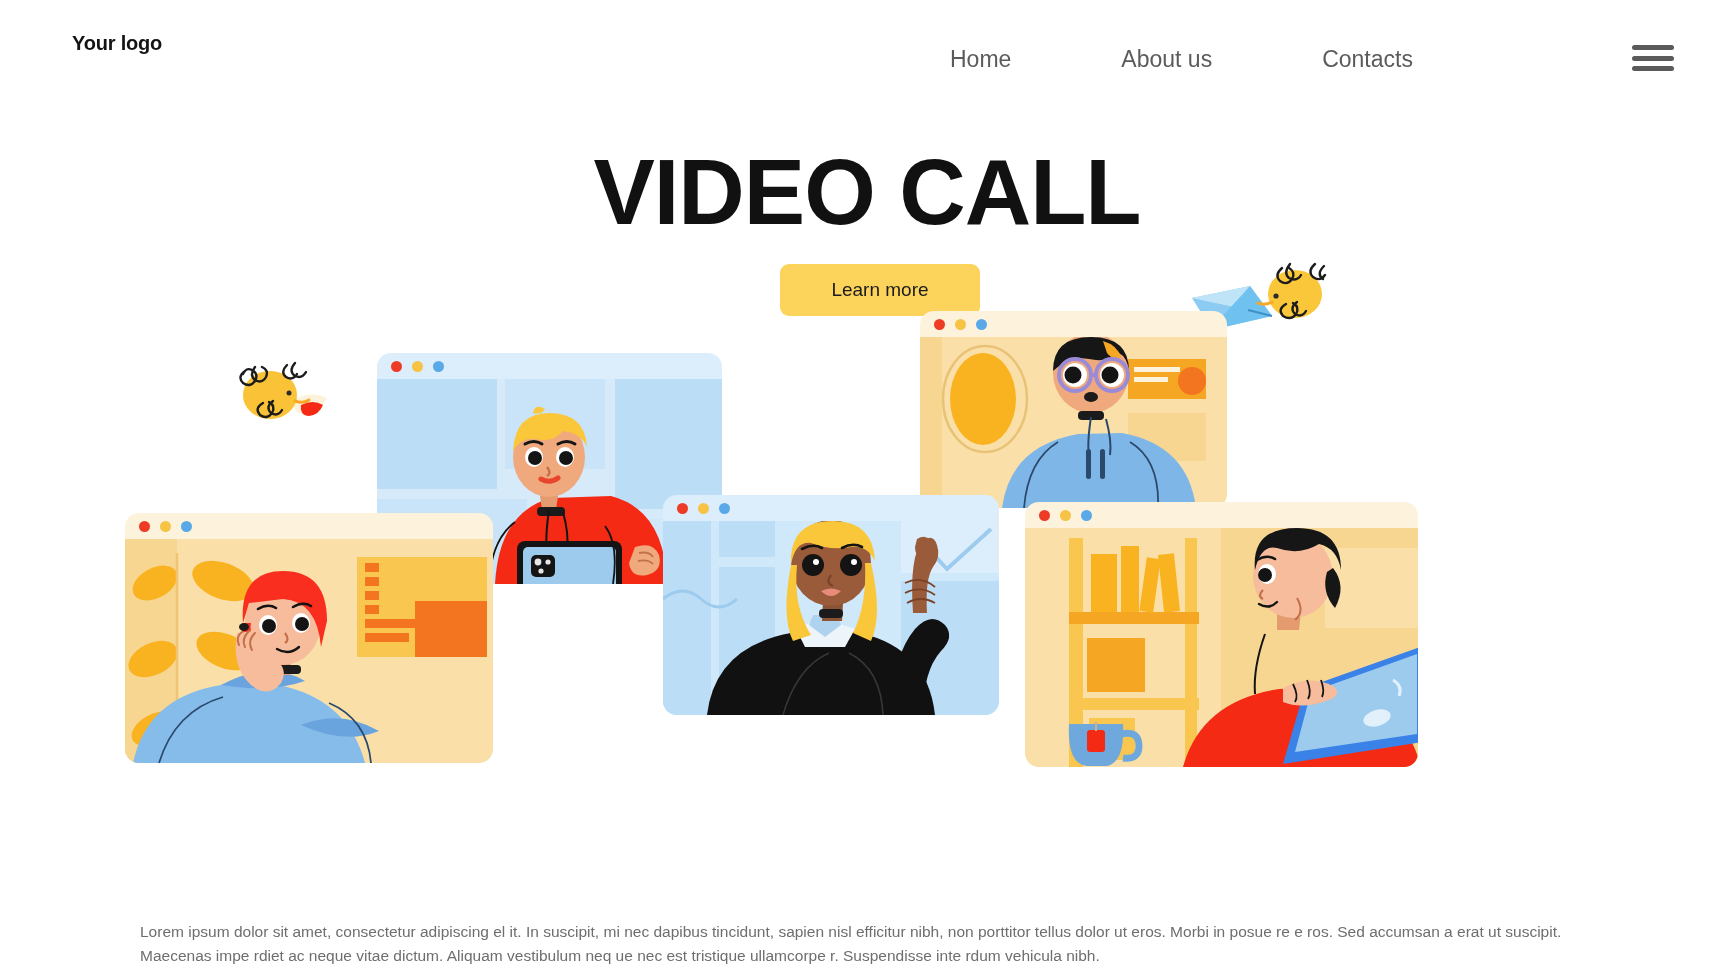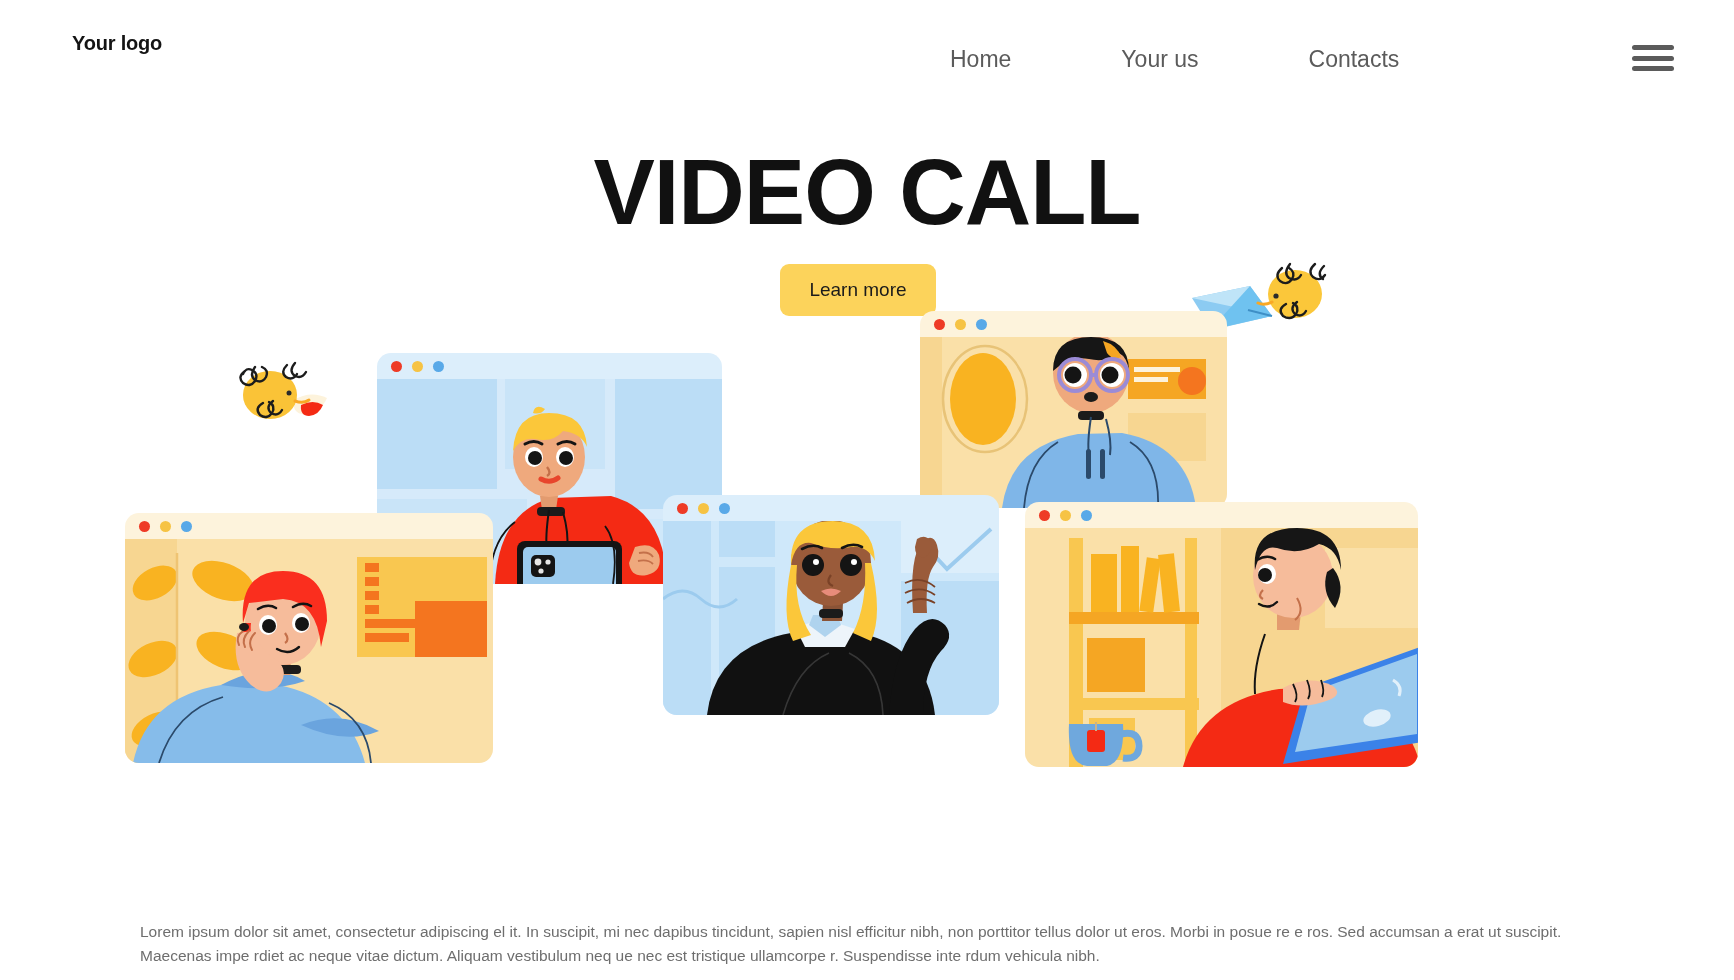--- a/index.html
+++ b/index.html
@@ -39,21 +39,21 @@
 
   
   .hero-title{
     position:absolute; left:0; top:140px; width:1734px;
     text-align:center; font-size:92px; font-weight:900;
     letter-spacing:-1px; color:#111111;
     font-family:"Liberation Sans", sans-serif;
   }
   .cta{
     position:absolute; left:780px; top:264px;
-    width:156px; height:52px; border:none; border-radius:9px;
+    width:200px; height:52px; border:none; border-radius:9px;
     background:#FCD35B; color:#1b1b1b; font-size:19px;
     font-family:"Liberation Sans", sans-serif;
     cursor:pointer;
   }
 
   
   .stage{ position:absolute; left:0; top:0; width:1734px; height:980px; pointer-events:none; }
   .stage > *{ pointer-events:auto; }
 
   .win{ position:absolute; border-radius:14px; overflow:hidden; }
@@ -79,21 +79,21 @@
   }
 </style>
 </head>
 <body>
 
 <div class="header">
   <div class="logo">Your logo</div>
 
   <nav class="nav">
     <span class="nav-item">Home</span>
-    <span class="nav-item">Your us</span>
+    <span class="nav-item">About us</span>
     <span class="nav-item">Contacts</span>
   </nav>
 
   <div class="burger">
     <span></span>
     <span></span>
     <span></span>
   </div>
 </div>
 

